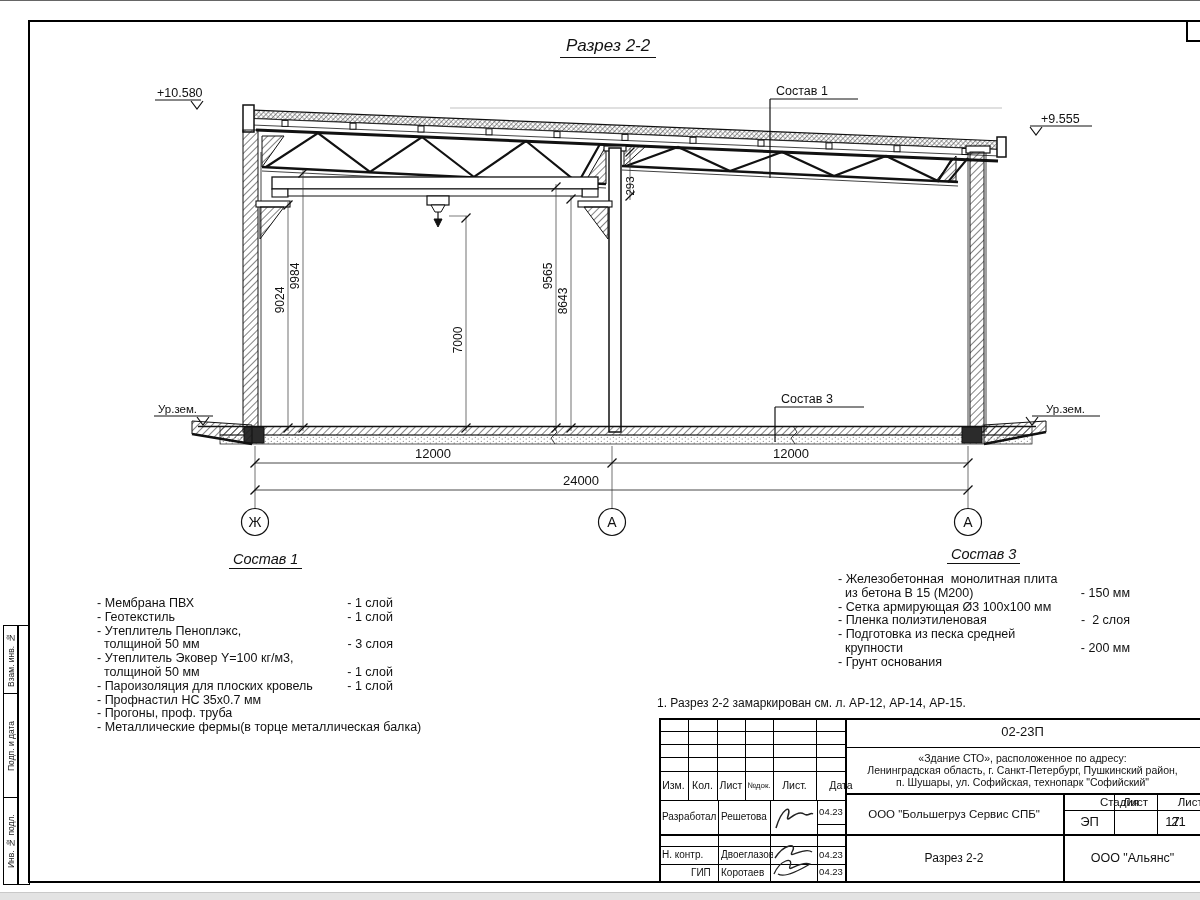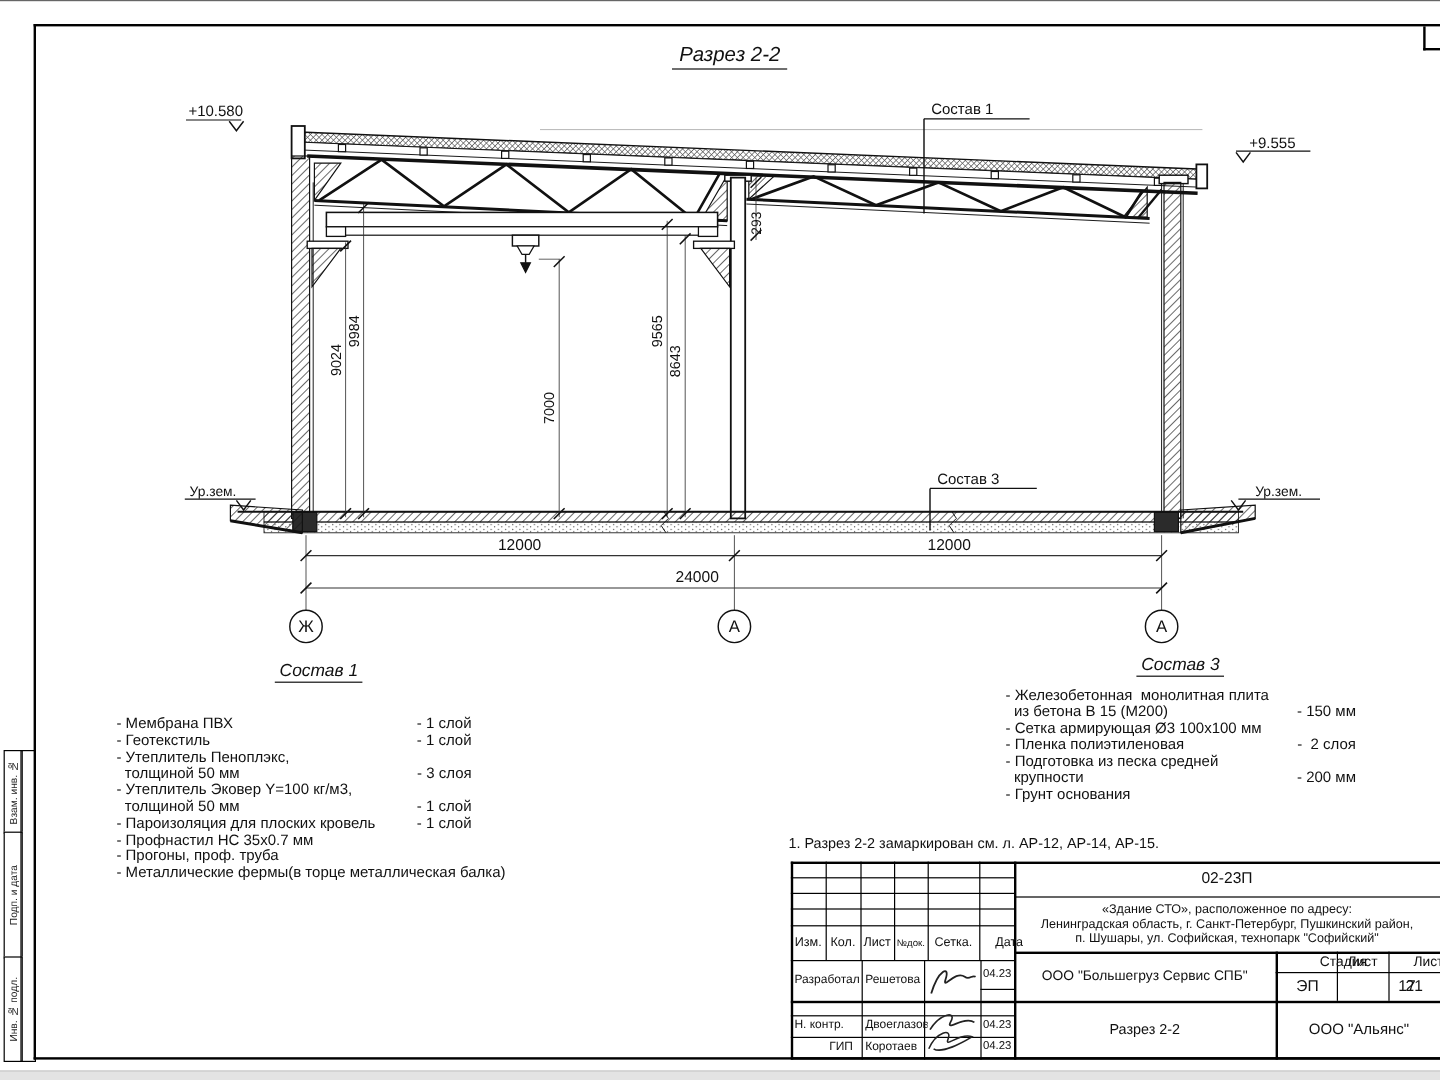--- a/index.html
+++ b/index.html
@@ -297,21 +297,21 @@
     <div class="cell" style="left:29px;top:53px;width:29px;height:29px;font-size:10.5px;">
         <span>Кол.</span>
       </div>
     <div class="cell" style="left:58px;top:53px;width:28px;height:29px;font-size:10.5px;">
         <span>Лист</span>
       </div>
     <div class="cell" style="left:86px;top:53px;width:28px;height:29px;font-size:8px;">
         <span>№док.</span>
       </div>
     <div class="cell" style="left:114px;top:53px;width:43px;height:29px;font-size:10.5px;">
-        <span>Сетка.</span>
+        <span>Лист.</span>
       </div>
     <div class="cell" style="left:157px;top:53px;width:50px;height:29px;font-size:10.5px;">
         <span>Дата</span>
       </div>
 
     <div class="cell cell-left" style="left:0;top:82px;width:59px;height:34px;font-size:10px;">
         <span>Разработал</span>
       </div>
     <div class="cell cell-left" style="left:59px;top:82px;width:52px;height:34px;font-size:10px;">
         <span>Решетова</span>

